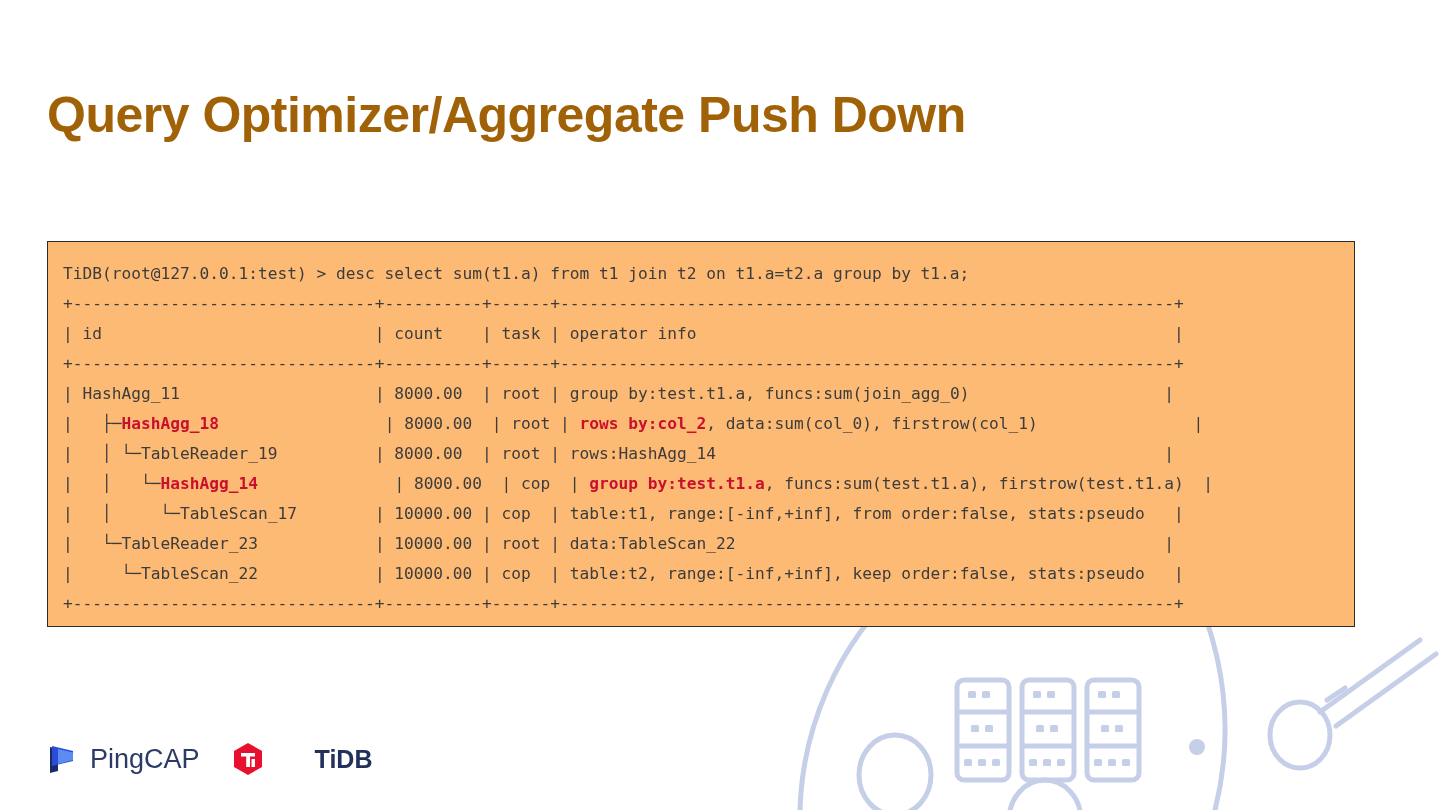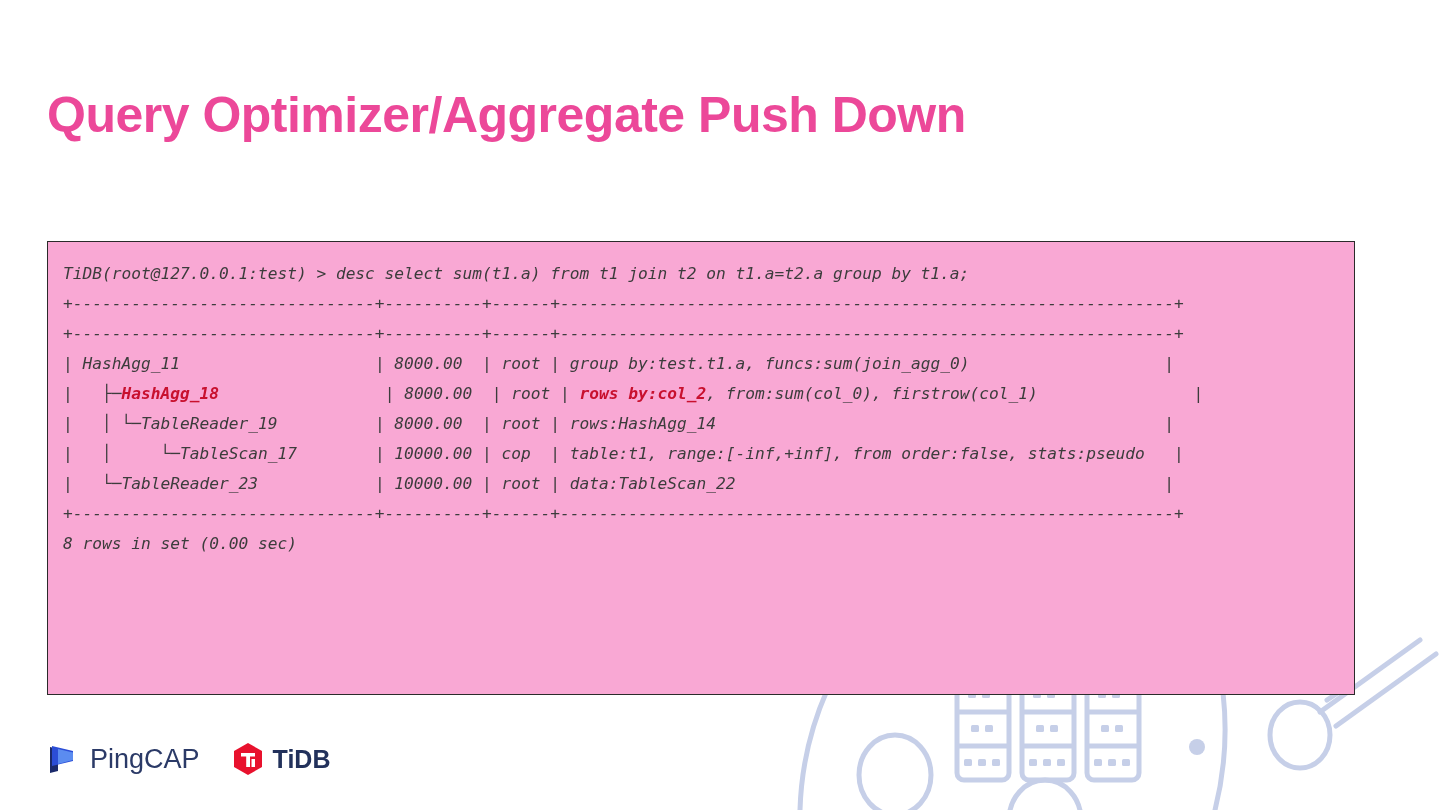--- a/index.html
+++ b/index.html
@@ -26,38 +26,37 @@
   }
 
   
   #slide-title {
     position: absolute;
     left: 47px;
     top: 86px;
     font-size: 50px;
     font-weight: bold;
     letter-spacing: -0.5px;
-    color: #ec4899;
+    color: #a16207;
     white-space: nowrap;
     z-index: 2;
   }
 
   
   #terminal-block {
     position: absolute;
     left: 47px;
     top: 241px;
     width: 1308px;
-    height: 454px;
-    background: #f9a8d4;
+    height: 386px;
+    background: #fdba74;
     border: 1.5px solid #2b2b2b;
     padding: 17px 0 0 15px;
     z-index: 2;
     overflow: hidden;
-    font-style: italic;
   }
 
   .term-line {
     font-family: "DejaVu Sans Mono", "Liberation Mono", monospace;
     font-size: 16.2px;
     line-height: 30px;
     color: #3c3c3c;
     white-space: pre;
     letter-spacing: 0px;
   }
@@ -89,20 +88,21 @@
     font-weight: 500;
     color: #2b3a67;
     letter-spacing: 0px;
   }
 
   .logo-text-tidb {
     font-size: 25px;
     font-weight: bold;
     color: #22315b;
     letter-spacing: 0px;
+    margin-left: 42px;
   }
 </style>
 </head>
 <body>
 
 <svg id="bg-art" viewBox="0 0 1440 810" xmlns="http://www.w3.org/2000/svg">
   <g stroke="#c6cfe8" stroke-width="5" fill="none" stroke-linecap="round">
     <path d="M 800 810 A 320 320 0 0 1 1140 500"></path>
     <path d="M 1215 810 A 330 330 0 0 0 1150 520"></path>
     <ellipse cx="895" cy="775" rx="36" ry="40"></ellipse>
@@ -145,34 +145,37 @@
       <rect x="1122" y="759" width="8" height="7" rx="1.5"></rect>
   </g>
 </svg>
 
 <h1 id="slide-title">Query Optimizer/Aggregate Push Down</h1>
 
 <div id="terminal-block">
 
   <div class="term-line">TiDB(root@127.0.0.1:test) &gt; desc select sum(t1.a) from t1 join t2 on t1.a=t2.a group by t1.a;</div>
   <div class="term-line">+-------------------------------+----------+------+---------------------------------------------------------------+</div>
+  <div class="term-line">| id                            | count    | task | operator info                                                 |</div>
   <div class="term-line">+-------------------------------+----------+------+---------------------------------------------------------------+</div>
 
   <div class="term-line"><span>| HashAgg_11                    </span><span>| 8000.00  </span><span>| root </span><span>| group by:test.t1.a, funcs:sum(join_agg_0)</span><span>                    |</span></div>
 
 
-  <div class="term-line"><span>|   ├─</span><span class="hl">HashAgg_18</span><span>                 </span><span>| 8000.00  </span><span>| root </span><span>| </span><span class="hl">rows by:col_2</span><span>, from:sum(col_0), firstrow(col_1)</span><span>                |</span></div>
+  <div class="term-line"><span>|   ├─</span><span class="hl">HashAgg_18</span><span>                 </span><span>| 8000.00  </span><span>| root </span><span>| </span><span class="hl">rows by:col_2</span><span>, data:sum(col_0), firstrow(col_1)</span><span>                |</span></div>
 
   <div class="term-line"><span>|   │ └─TableReader_19          </span><span>| 8000.00  </span><span>| root </span><span>| rows:HashAgg_14</span><span>                                              |</span></div>
 
+  <div class="term-line"><span>|   │   └─</span><span class="hl">HashAgg_14</span><span>              </span><span>| 8000.00  </span><span>| cop  </span><span>| </span><span class="hl">group by:test.t1.a</span><span>, funcs:sum(test.t1.a), firstrow(test.t1.a)</span><span>  |</span></div>
 
   <div class="term-line"><span>|   │     └─TableScan_17        </span><span>| 10000.00 </span><span>| cop  </span><span>| table:t1, range:[-inf,+inf], from order:false, stats:pseudo</span><span>   |</span></div>
 
   <div class="term-line"><span>|   └─TableReader_23            </span><span>| 10000.00 </span><span>| root </span><span>| data:TableScan_22</span><span>                                            |</span></div>
 
+  <div class="term-line"><span>|     └─TableScan_22            </span><span>| 10000.00 </span><span>| cop  </span><span>| table:t2, range:[-inf,+inf], keep order:false, stats:pseudo</span><span>   |</span></div>
 
   <div class="term-line">+-------------------------------+----------+------+---------------------------------------------------------------+</div>
   <div class="term-line">8 rows in set (0.00 sec)</div>
 </div>
 
 <div id="footer-logos">
 
   <div class="logo-group">
     <svg width="34" height="34" viewBox="0 0 34 34">
       <path d="M3 5 L3 31 L11 29 L11 7 Z" fill="#1b2a6b"></path>

